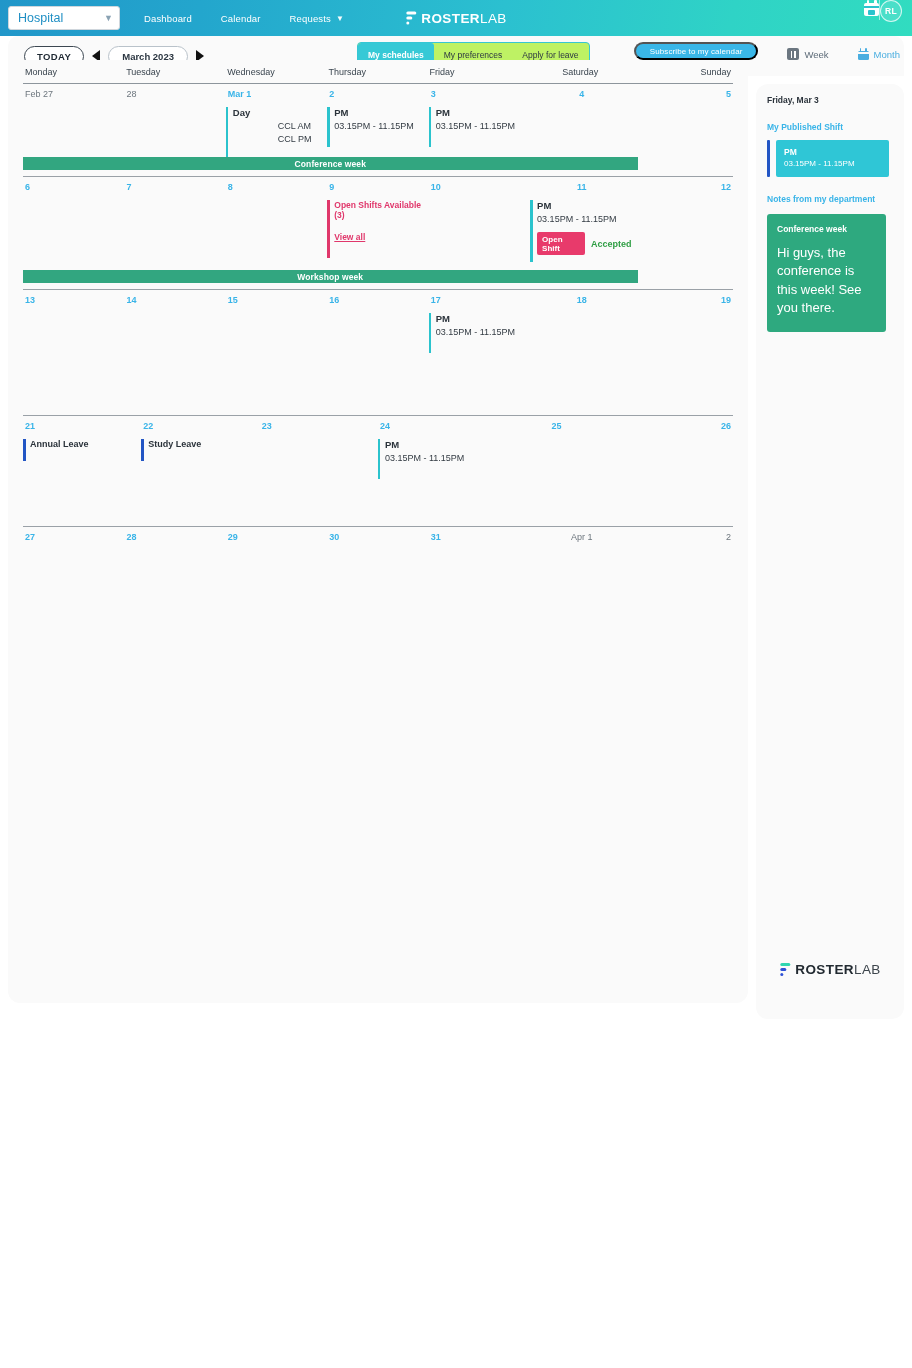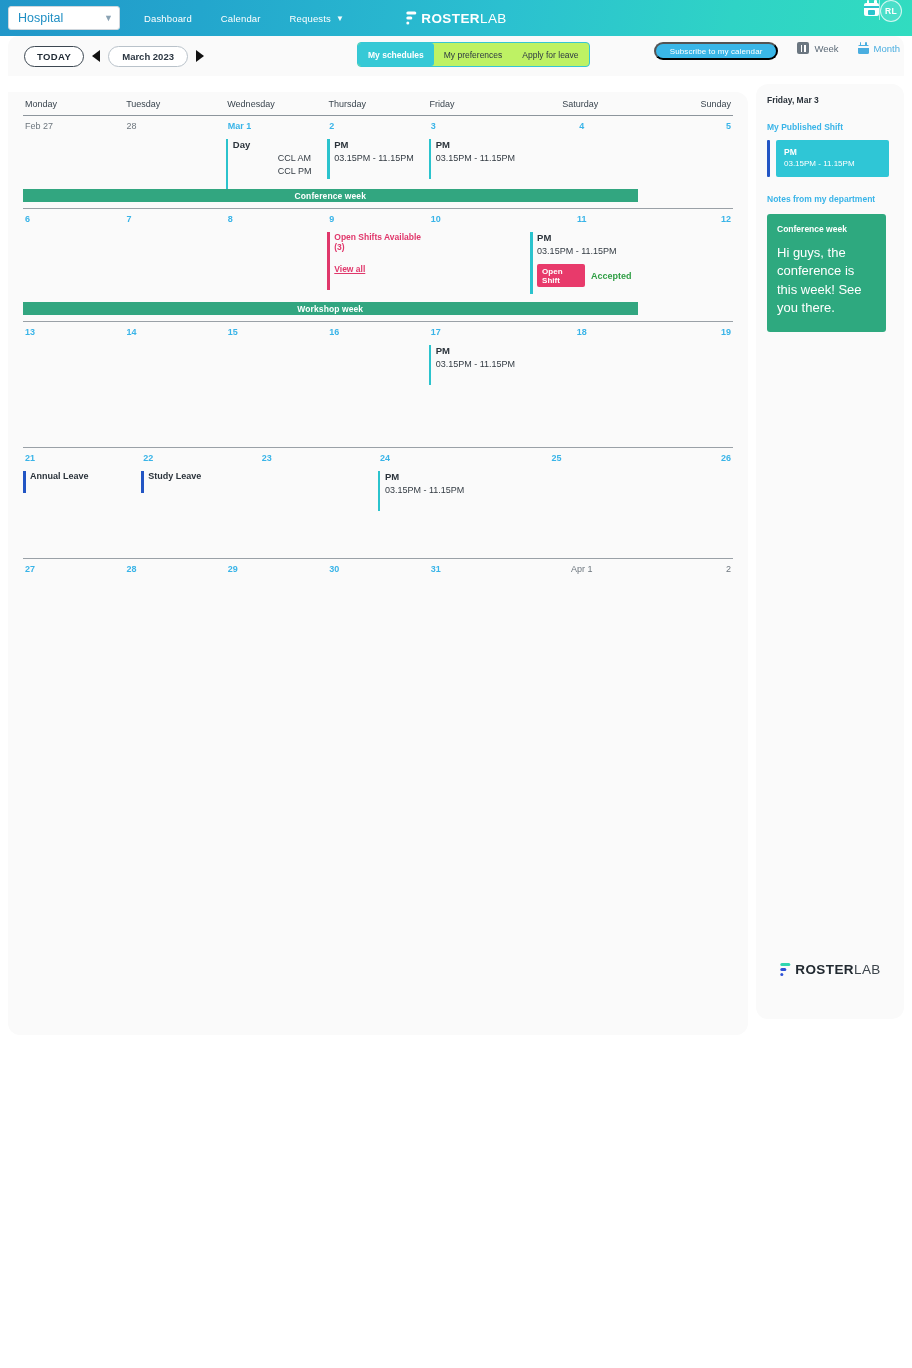--- a/index.html
+++ b/index.html
@@ -74,41 +74,41 @@
     font-size:9.5px; color:#2c3742; display:flex; align-items:center; font-weight:600;
   }
   .seg {
     position:absolute; left:357px; top:42px; height:25px; background:#bef264;
     border:1px solid #35c7d4; border-radius:4px; display:flex; align-items:stretch; overflow:hidden;
   }
   .seg .s-item {
     display:flex; align-items:center; padding:0 10px; font-size:8.5px; color:#2c3742; white-space:nowrap;
   }
   .seg .s-item.active { background:#36c9d6; color:#fff; border-radius:3px; font-weight:600; }
-  .tb-right { position:absolute; right:12px; top:42px; display:flex; align-items:flex-start; gap:4px;padding-left:44px; }
+  .tb-right { position:absolute; right:12px; top:42px; display:flex; align-items:flex-end; gap:14px;padding-left:44px; }
   .btn-subscribe {
     height:18px; padding:0 14px; border-radius:9px; background:#3ab7e8; color:#fff;
     font-size:8px; display:flex; align-items:center; letter-spacing:.1px;
   }
   .viewtog { display:flex; align-items:center; gap:5px; font-size:9.5px; }
   .viewtog.week { color:#5d6b78; }
   .viewtog.month { color:#4aaee0; }
   .ico-week { width:12px; height:12px; border-radius:2px; background:#6b7680; position:relative; }
   .ico-week::before, .ico-week::after { content:""; position:absolute; top:2.5px; width:1.8px; height:7px; background:#fff; }
   .ico-week::before { left:3.2px; }
   .ico-week::after { left:7px; }
   .ico-month { width:11px; height:12px; position:relative; }
   .ico-month .mb { position:absolute; left:0; top:2.5px; width:11px; height:9.5px; background:#4aaee0; border-radius:1.5px; }
   .ico-month .mt { position:absolute; left:0; top:4px; width:11px; height:1.5px; background:#fafafa; }
   .ico-month .mp1 { position:absolute; left:2px; top:0; width:1.8px; height:4px; background:#4aaee0; border-radius:1px; }
   .ico-month .mp2 { position:absolute; right:2px; top:0; width:1.8px; height:4px; background:#4aaee0; border-radius:1px; }
 
   
   .cal-card {
-    position:absolute; left:8px; top:92px; width:740px; height:943px;
+    position:absolute; left:8px; top:60px; width:740px; height:943px;
     background:#fafafa; border-bottom-left-radius:12px; border-bottom-right-radius:12px;
     border-top-right-radius:12px; overflow:hidden;
   }
   .dow-row { display:flex; padding:0 15px; height:23px; align-items:center; }
   .dow {
     flex:1 1 0; font-size:9px; color:#3a454f; font-weight:400; text-align:left; padding-left:2px;
   }
   .dow.sun { text-align:right; padding-right:2px; }
   .dow.sat { text-align:center; }
   .hr { height:1px; background:#8d959c; margin:0 15px; }

